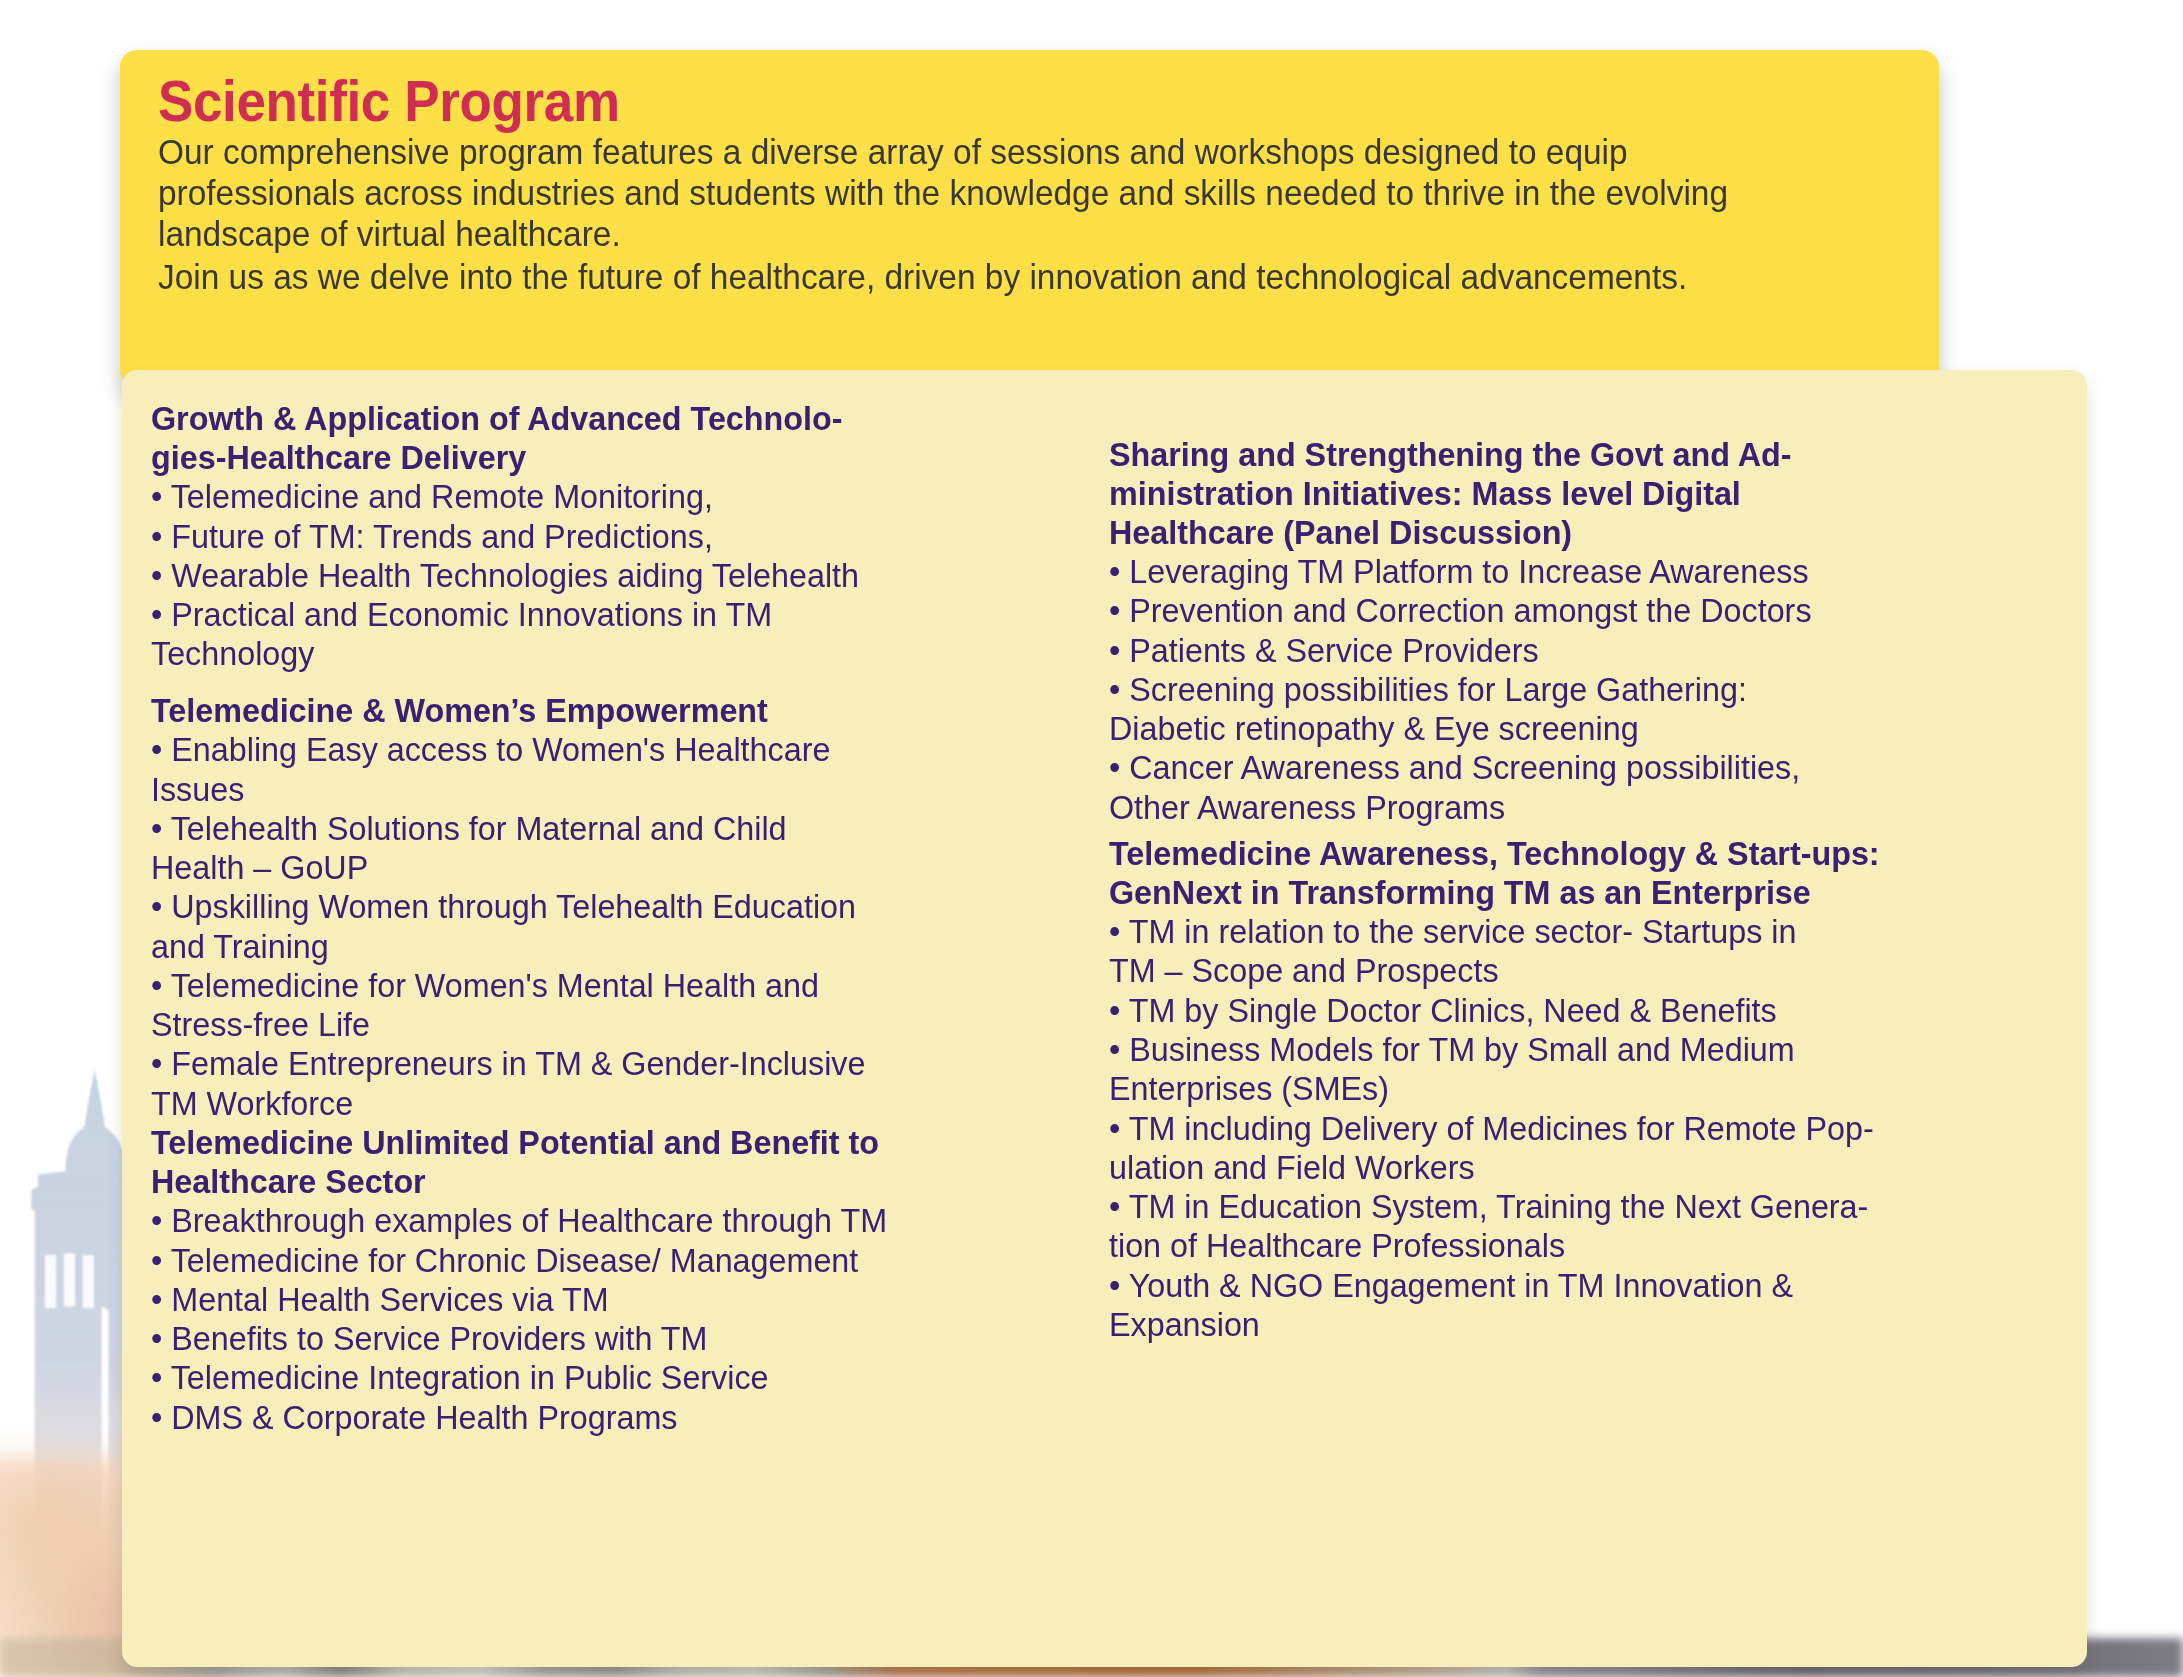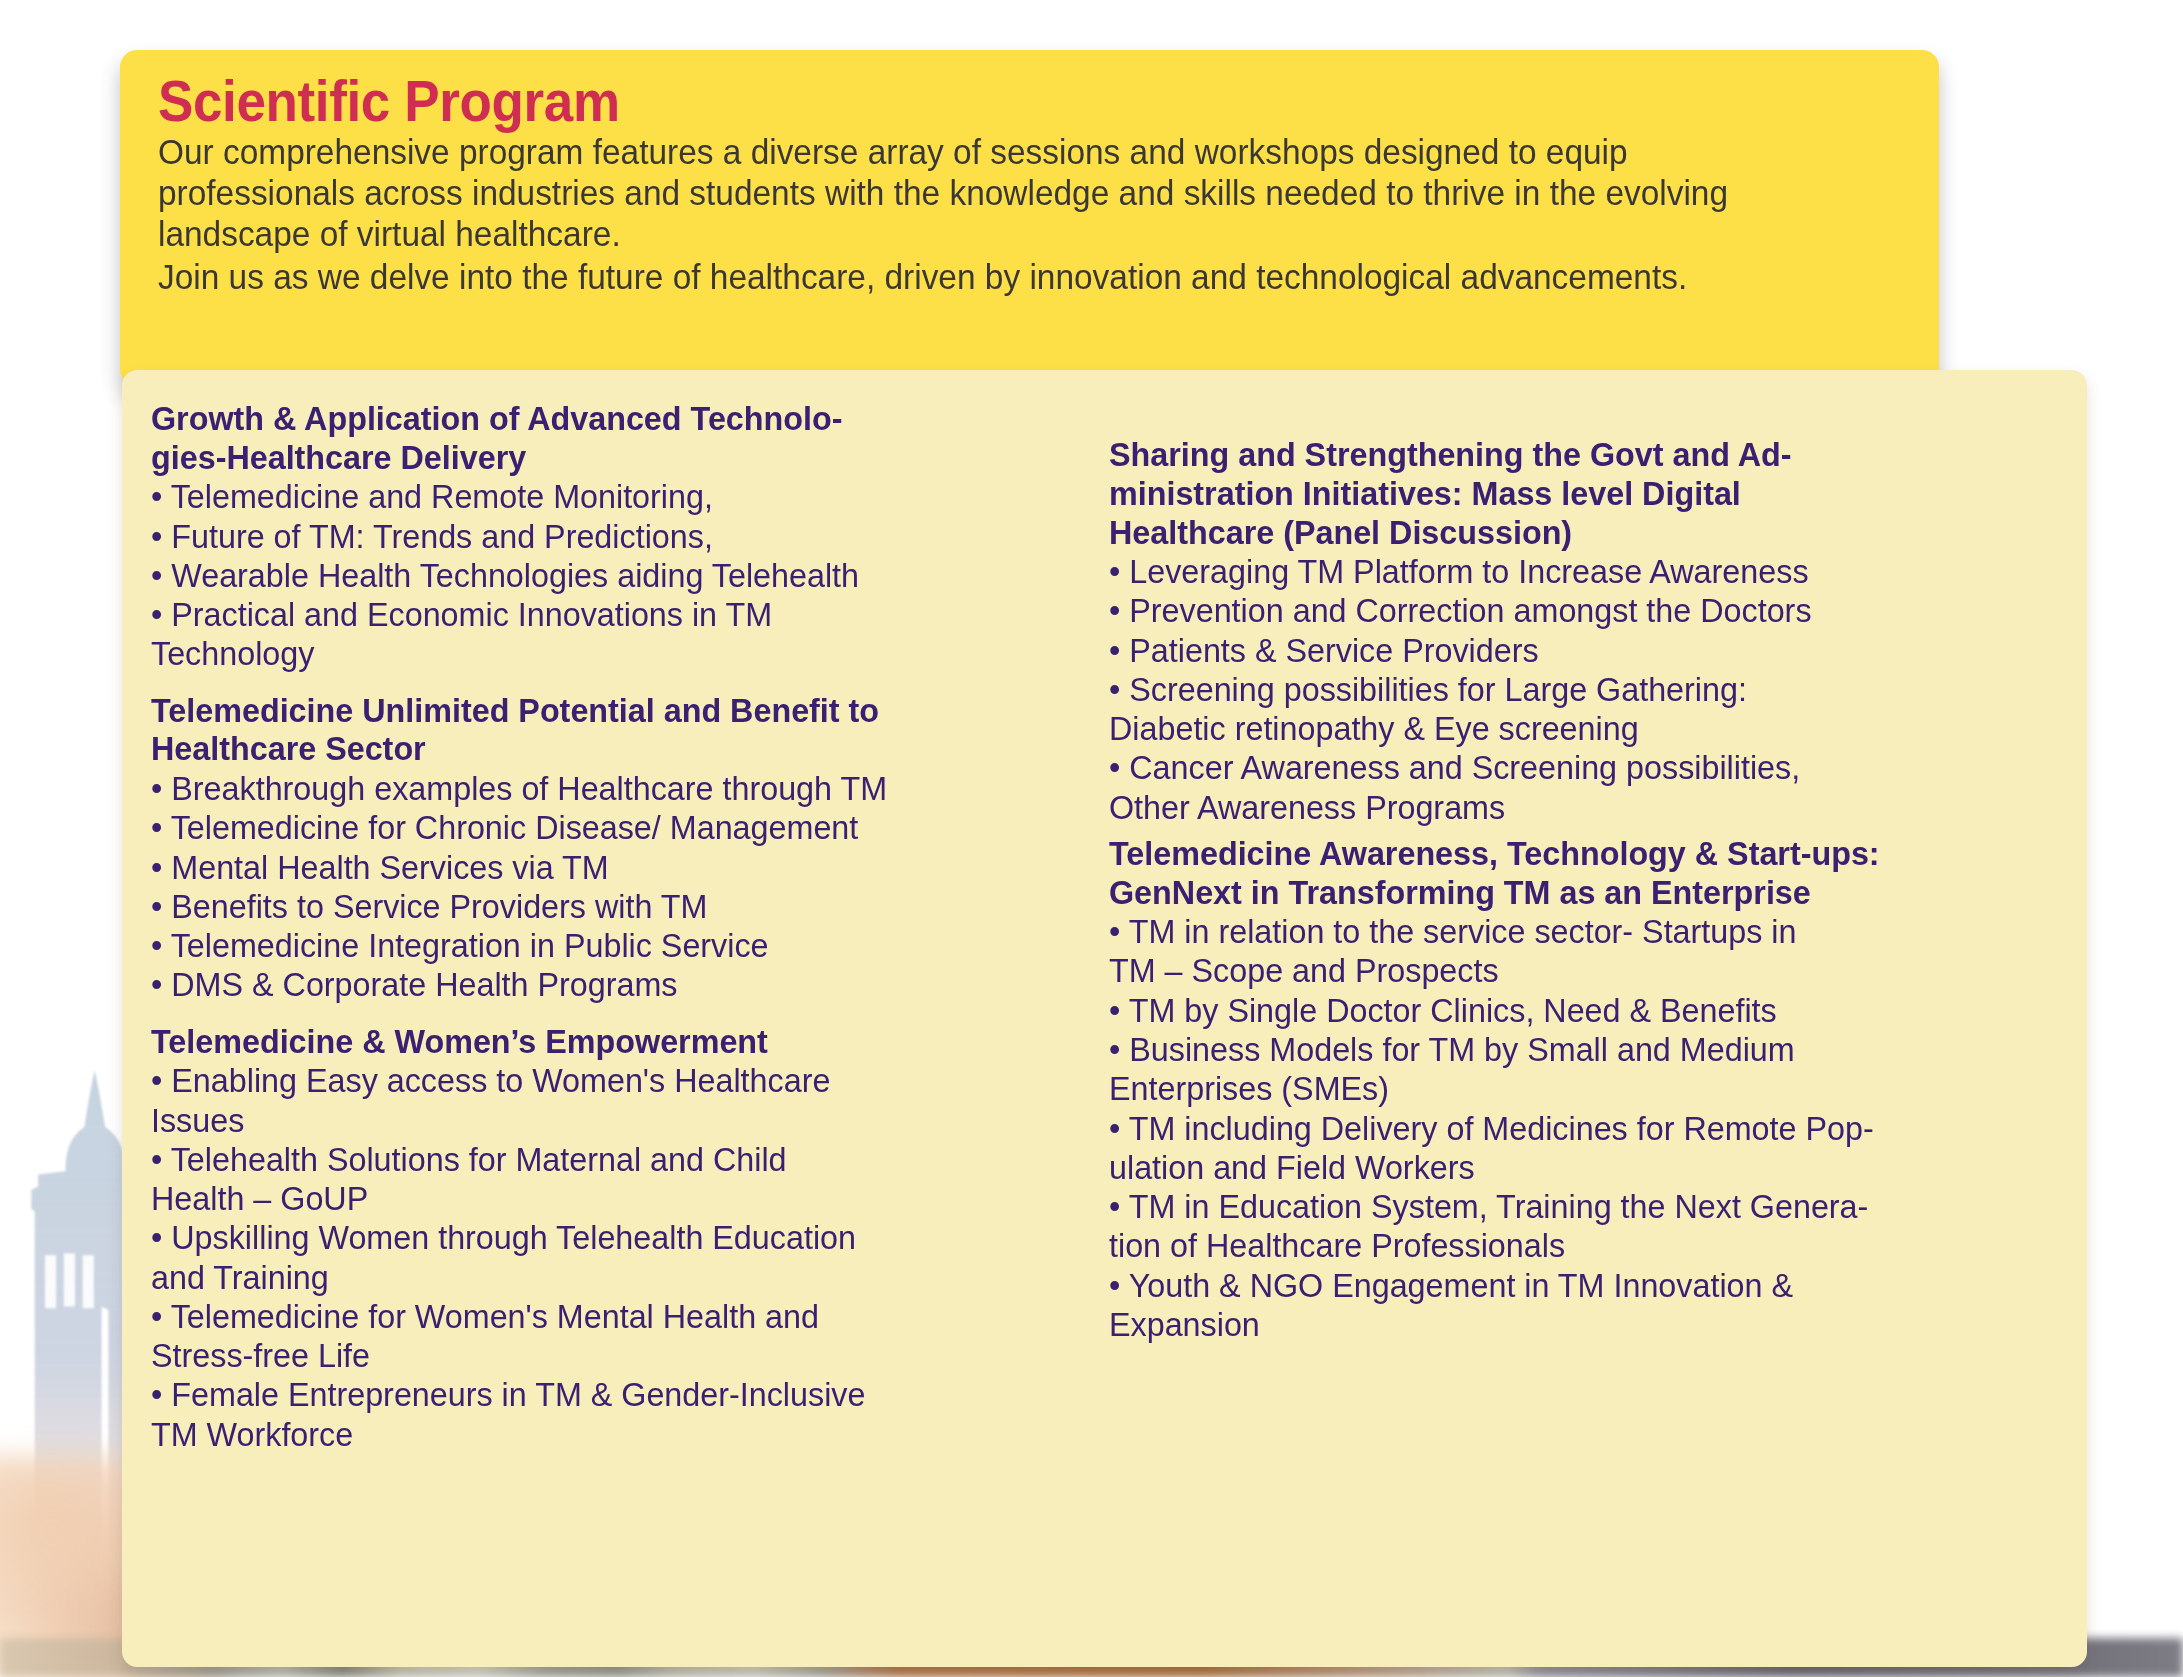--- a/index.html
+++ b/index.html
@@ -167,43 +167,43 @@
     <div class="block">
       <div class="sec-head">Growth &amp; Application of Advanced Technolo-
 gies-Healthcare Delivery</div>
       <div class="sec-body">• Telemedicine and Remote Monitoring,
 • Future of TM: Trends and Predictions,
 • Wearable Health Technologies aiding Telehealth
 • Practical and Economic Innovations in TM
 Technology</div>
     </div>
 
-    <div class="block">
-      <div class="sec-head"> Telemedicine Unlimited Potential and Benefit to
-Healthcare Sector</div>
-      <div class="sec-body">• Breakthrough examples of Healthcare through TM
-• Telemedicine for Chronic Disease/ Management
-• Mental Health Services via TM
-• Benefits to Service Providers with TM
-• Telemedicine Integration in Public Service
-• DMS &amp; Corporate Health Programs</div>
-    </div>
-
     <div class="block last">
       <div class="sec-head">Telemedicine &amp; Women’s Empowerment</div>
       <div class="sec-body"> • Enabling Easy access to Women's Healthcare
 Issues
  • Telehealth Solutions for Maternal and Child
 Health – GoUP
  • Upskilling Women through Telehealth Education
 and Training
  • Telemedicine for Women's Mental Health and
 Stress-free Life
  • Female Entrepreneurs in TM &amp; Gender-Inclusive
 TM Workforce</div>
+    </div>
+
+    <div class="block">
+      <div class="sec-head"> Telemedicine Unlimited Potential and Benefit to
+Healthcare Sector</div>
+      <div class="sec-body">• Breakthrough examples of Healthcare through TM
+• Telemedicine for Chronic Disease/ Management
+• Mental Health Services via TM
+• Benefits to Service Providers with TM
+• Telemedicine Integration in Public Service
+• DMS &amp; Corporate Health Programs</div>
     </div>
   </div>
 
   <div class="col col-right">
 
     <div class="block tight">
       <div class="sec-head">Sharing and Strengthening the Govt and Ad-
 ministration Initiatives: Mass level Digital
 Healthcare (Panel Discussion)</div>
       <div class="sec-body">• Leveraging TM Platform to Increase Awareness

